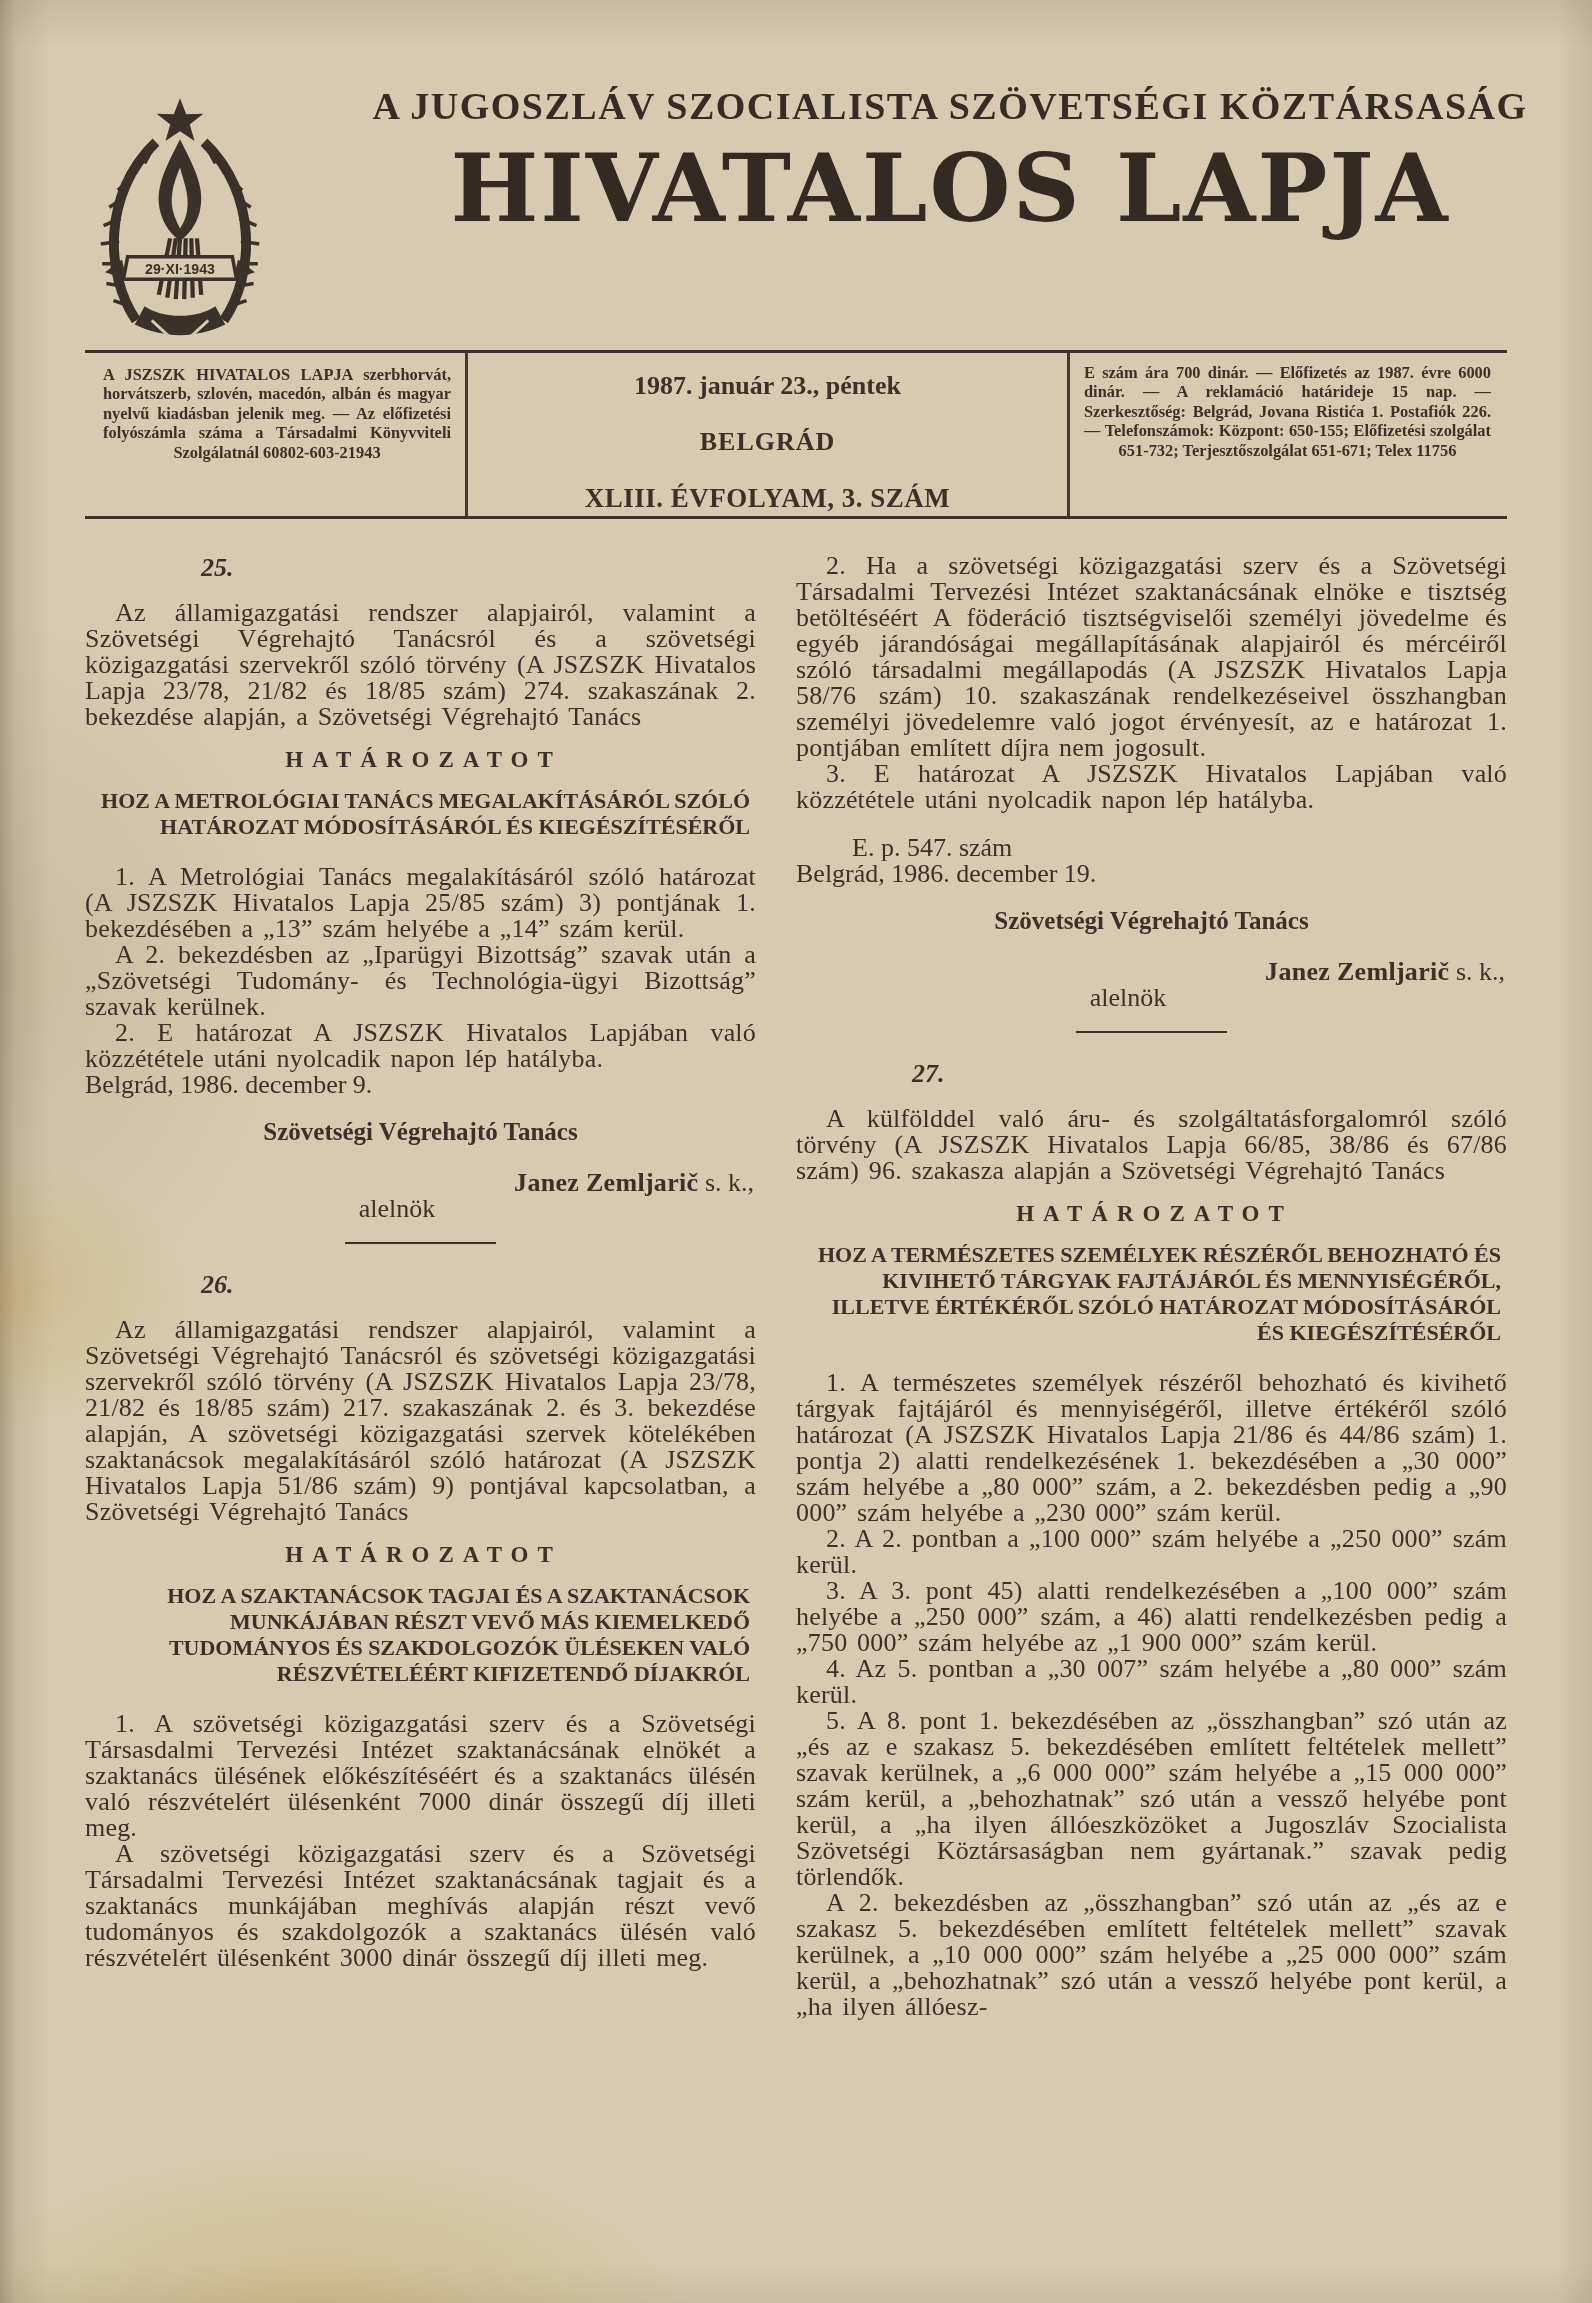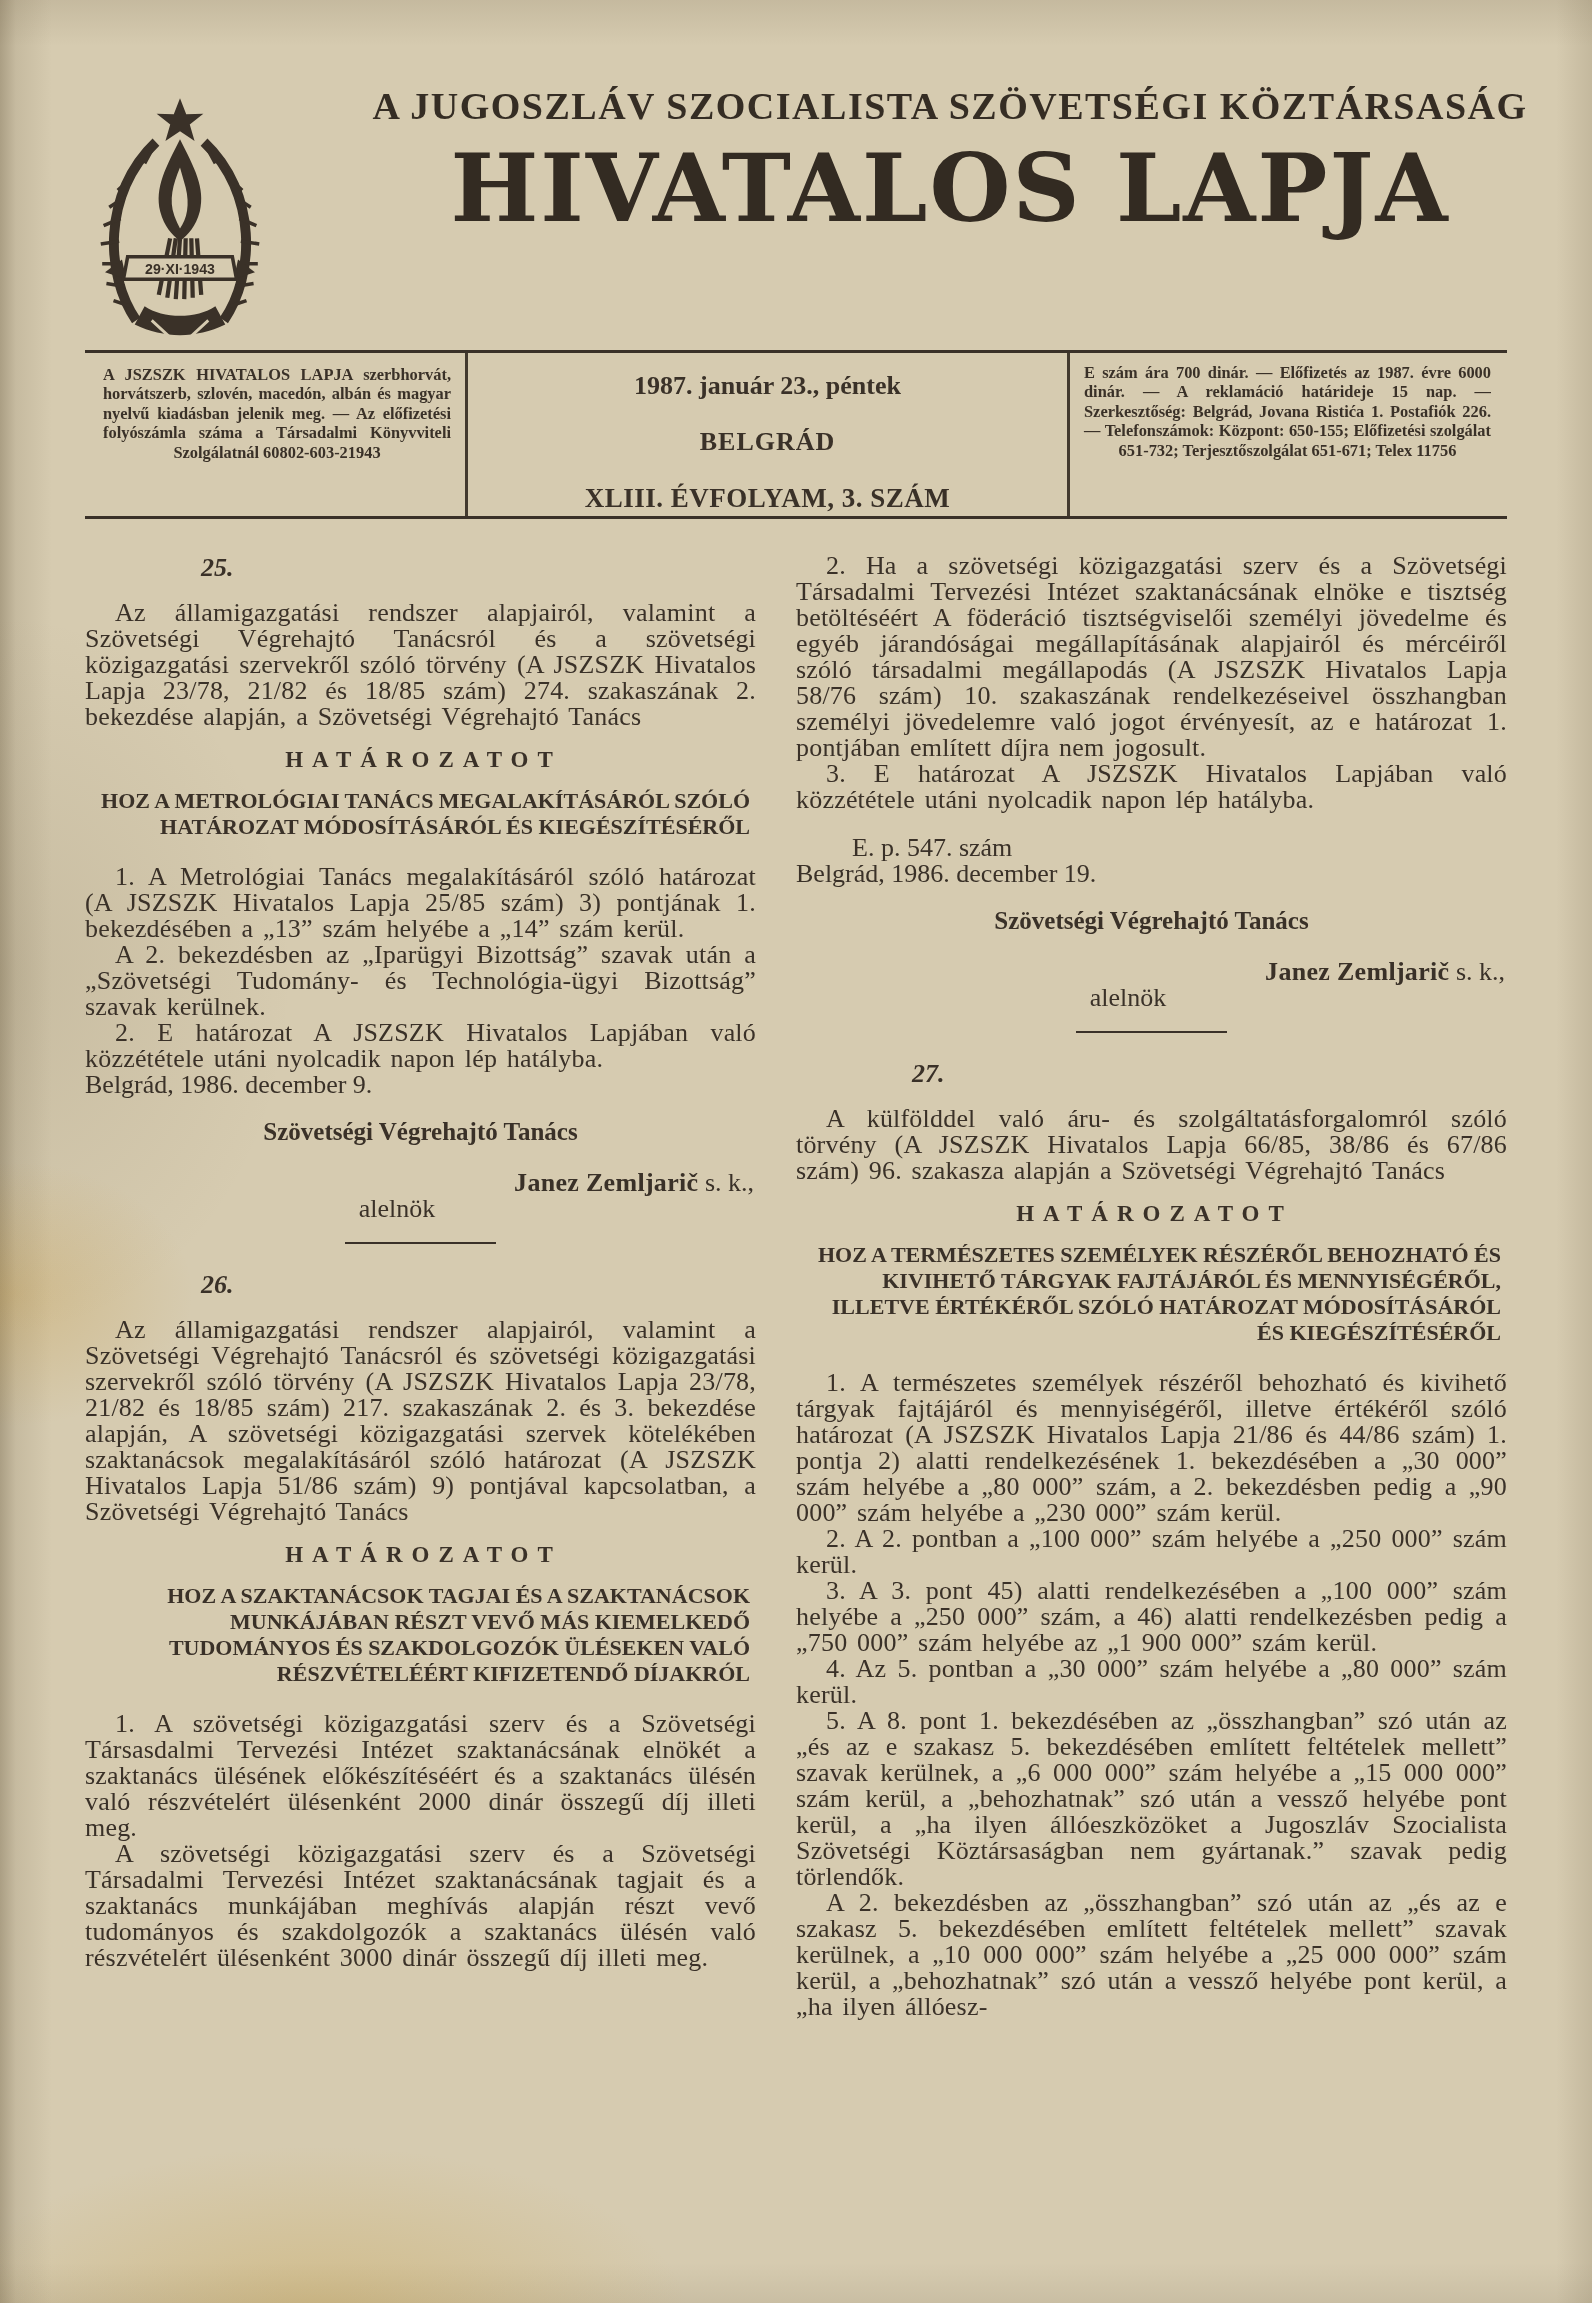--- a/index.html
+++ b/index.html
@@ -154,21 +154,21 @@
         <div class="sig-title">alelnök</div>
       </article>
 
       <hr class="divider">
 
       <article>
         <div class="sec-num">26.</div>
         <p class="b">Az államigazgatási rendszer alapjairól, valamint a Szövetségi Végrehajtó Tanácsról és szövetségi közigazgatási szervekről szóló törvény (A JSZSZK Hivatalos Lapja 23/78, 21/82 és 18/85 szám) 217. szakaszának 2. és 3. bekezdése alapján, A szövetségi közigazgatási szervek kötelékében szaktanácsok megalakításáról szóló határozat (A JSZSZK Hivatalos Lapja 51/86 szám) 9) pontjával kapcsolatban, a Szövetségi Végrehajtó Tanács</p>
         <div class="hat">HATÁROZATOT</div>
         <div class="subject">HOZ A SZAKTANÁCSOK TAGJAI ÉS A SZAKTANÁCSOK MUNKÁJÁBAN RÉSZT VEVŐ MÁS KIEMELKEDŐ TUDOMÁNYOS ÉS SZAKDOLGOZÓK ÜLÉSEKEN VALÓ RÉSZVÉTELÉÉRT KIFIZETENDŐ DÍJAKRÓL</div>
-        <p class="b">1. A szövetségi közigazgatási szerv és a Szövetségi Társasdalmi Tervezési Intézet szaktanácsának elnökét a szaktanács ülésének előkészítéséért és a szaktanács ülésén való részvételért ülésenként 2000 dinár összegű díj illeti meg.</p>
+        <p class="b">1. A szövetségi közigazgatási szerv és a Szövetségi Társasdalmi Tervezési Intézet szaktanácsának elnökét a szaktanács ülésének előkészítéséért és a szaktanács ülésén való részvételért ülésenként 7000 dinár összegű díj illeti meg.</p>
         <p class="b">A szövetségi közigazgatási szerv és a Szövetségi Társadalmi Tervezési Intézet szaktanácsának tagjait és a szaktanács munkájában meghívás alapján részt vevő tudományos és szakdolgozók a szaktanács ülésén való részvételért ülésenként 3000 dinár összegű díj illeti meg.</p>
       </article>
 
     </section>
 
     <section class="col-r">
 
       <article>
         <p class="b">2. Ha a szövetségi közigazgatási szerv és a Szövetségi Társadalmi Tervezési Intézet szaktanácsának elnöke e tisztség betöltéséért A föderáció tisztségviselői személyi jövedelme és egyéb járandóságai megállapításának alapjairól és mércéiről szóló társadalmi megállapodás (A JSZSZK Hivatalos Lapja 58/76 szám) 10. szakaszának rendelkezéseivel összhangban személyi jövedelemre való jogot érvényesít, az e határozat 1. pontjában említett díjra nem jogosult.</p>
         <p class="b">3. E határozat A JSZSZK Hivatalos Lapjában való közzététele utáni nyolcadik napon lép hatályba.</p>
@@ -182,21 +182,21 @@
       <hr class="divider">
 
       <article>
         <div class="sec-num">27.</div>
         <p class="b">A külfölddel való áru- és szolgáltatásforgalomról szóló törvény (A JSZSZK Hivatalos Lapja 66/85, 38/86 és 67/86 szám) 96. szakasza alapján a Szövetségi Végrehajtó Tanács</p>
         <div class="hat">HATÁROZATOT</div>
         <div class="subject">HOZ A TERMÉSZETES SZEMÉLYEK RÉSZÉRŐL BEHOZHATÓ ÉS KIVIHETŐ TÁRGYAK FAJTÁJÁRÓL ÉS MENNYISÉGÉRŐL, ILLETVE ÉRTÉKÉRŐL SZÓLÓ HATÁROZAT MÓDOSÍTÁSÁRÓL ÉS KIEGÉSZÍTÉSÉRŐL</div>
         <p class="b">1. A természetes személyek részéről behozható és kivihető tárgyak fajtájáról és mennyiségéről, illetve értékéről szóló határozat (A JSZSZK Hivatalos Lapja 21/86 és 44/86 szám) 1. pontja 2) alatti rendelkezésének 1. bekezdésében a „30 000” szám helyébe a „80 000” szám, a 2. bekezdésben pedig a „90 000” szám helyébe a „230 000” szám kerül.</p>
         <p class="b">2. A 2. pontban a „100 000” szám helyébe a „250 000” szám kerül.</p>
         <p class="b">3. A 3. pont 45) alatti rendelkezésében a „100 000” szám helyébe a „250 000” szám, a 46) alatti rendelkezésben pedig a „750 000” szám helyébe az „1 900 000” szám kerül.</p>
-        <p class="b">4. Az 5. pontban a „30 000” szám helyébe a „80 000” szám kerül.</p>
+        <p class="b">4. Az 5. pontban a „30 007” szám helyébe a „80 000” szám kerül.</p>
         <p class="b">5. A 8. pont 1. bekezdésében az „összhangban” szó után az „és az e szakasz 5. bekezdésében említett feltételek mellett” szavak kerülnek, a „6 000 000” szám helyébe a „15 000 000” szám kerül, a „behozhatnak” szó után a vessző helyébe pont kerül, a „ha ilyen állóeszközöket a Jugoszláv Szocialista Szövetségi Köztársaságban nem gyártanak.” szavak pedig törlendők.</p>
         <p class="b">A 2. bekezdésben az „összhangban” szó után az „és az e szakasz 5. bekezdésében említett feltételek mellett” szavak kerülnek, a „10 000 000” szám helyébe a „25 000 000” szám kerül, a „behozhatnak” szó után a vessző helyébe pont kerül, a „ha ilyen állóesz-</p>
       </article>
 
     </section>
 
   </main>
 </div>
 
 

